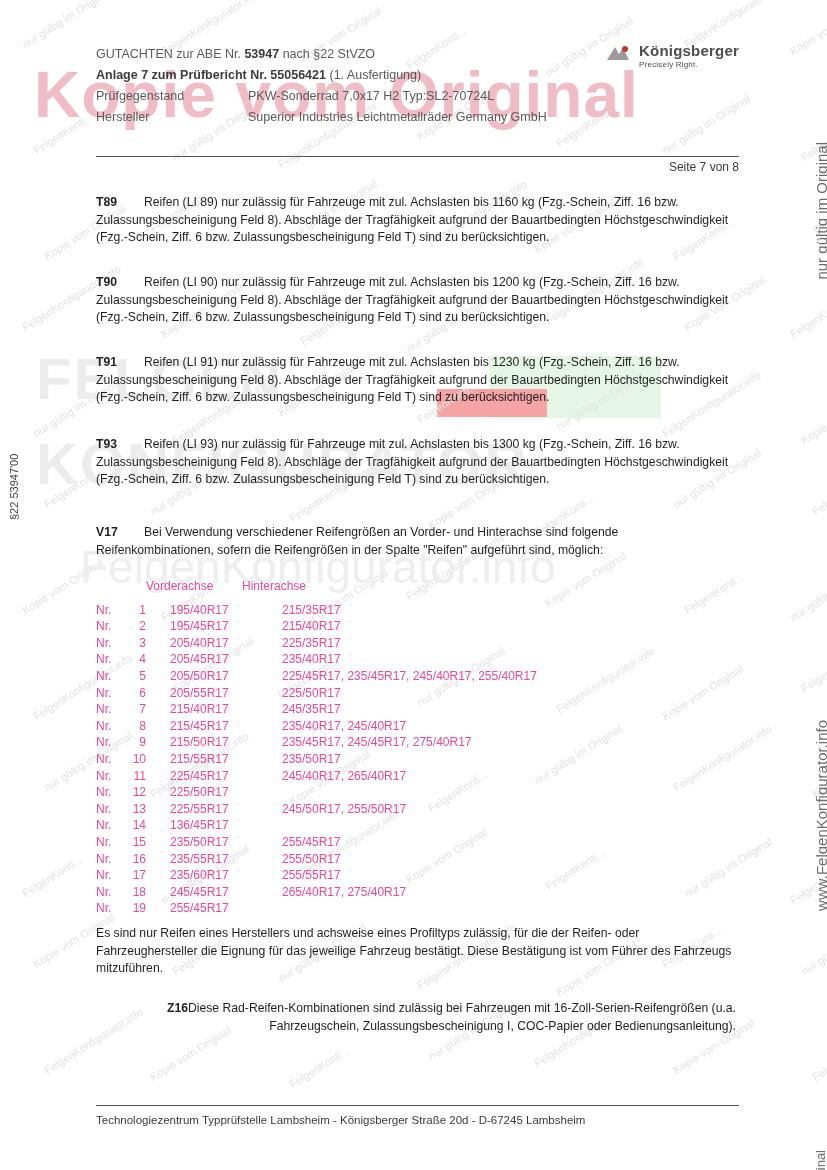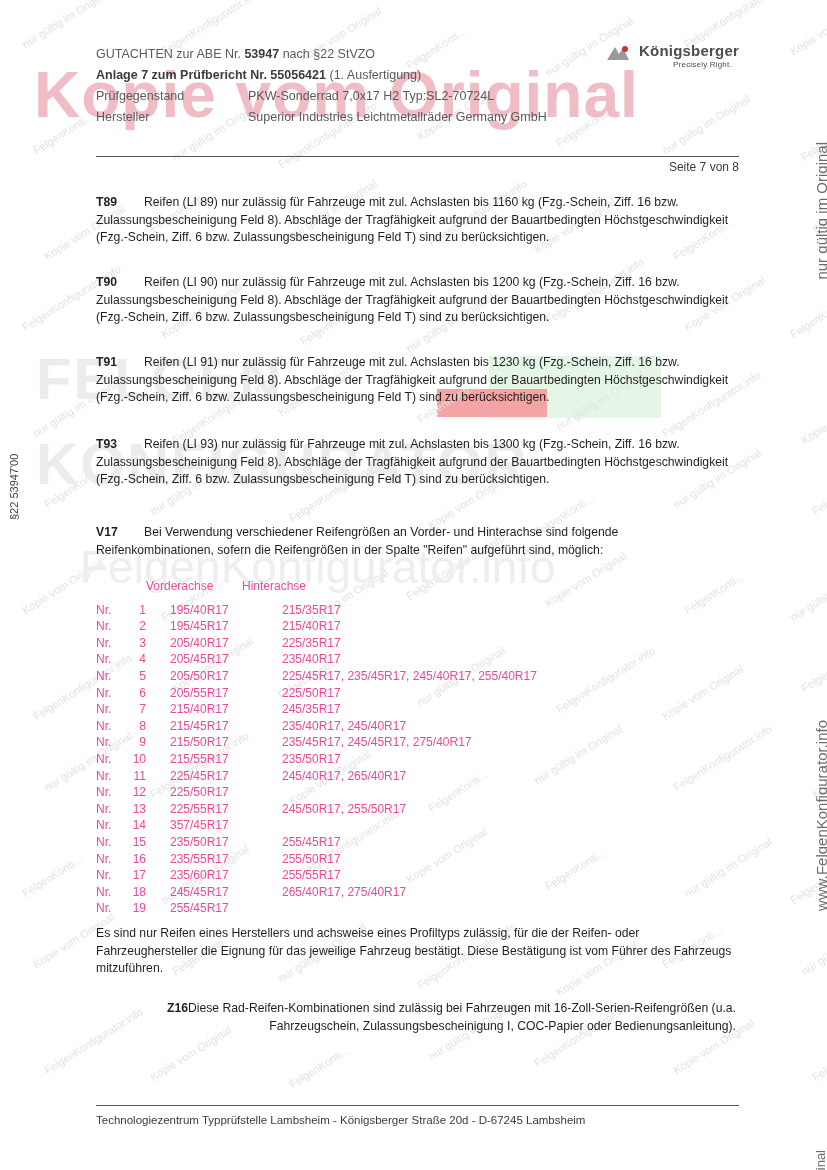--- a/index.html
+++ b/index.html
@@ -95,21 +95,21 @@
   .hdr .lab{width:152px;flex:none;}
   .hdr b{color:#3c3c3c;}
   .hdr .v{color:#5a5a5a;}
 
   .tuv{
     position:absolute;right:88px;top:42px;
     text-align:left;
     color:#4d4d4d;
   }
   .tuv .tuv-main{font-size:15px;font-weight:bold;letter-spacing:.2px;}
-  .tuv .tuv-sub{font-size:8px;letter-spacing:.2px;margin-top:1px;margin-left:34px;}
+  .tuv .tuv-sub{font-size:8px;letter-spacing:.2px;margin-top:1px;}
   .tuv-logo{
     position:absolute;right:196px;top:44px;
     width:26px;height:22px;
   }
 
   .hrule{
     position:absolute;left:96px;right:88px;
     border-bottom:1px solid #555;
   }
   .seite{
@@ -381,21 +381,21 @@
           </div>
           <div class="row">
             <span class="c0">Nr.</span>
             <span class="c1">13</span>
             <span class="c2">225/55R17</span>
             <span class="c3">245/50R17, 255/50R17</span>
           </div>
           <div class="row">
             <span class="c0">Nr.</span>
             <span class="c1">14</span>
-            <span class="c2">357/45R17</span>
+            <span class="c2">136/45R17</span>
           </div>
           <div class="row">
             <span class="c0">Nr.</span>
             <span class="c1">15</span>
             <span class="c2">235/50R17</span>
             <span class="c3">255/45R17</span>
           </div>
           <div class="row">
             <span class="c0">Nr.</span>
             <span class="c1">16</span>

